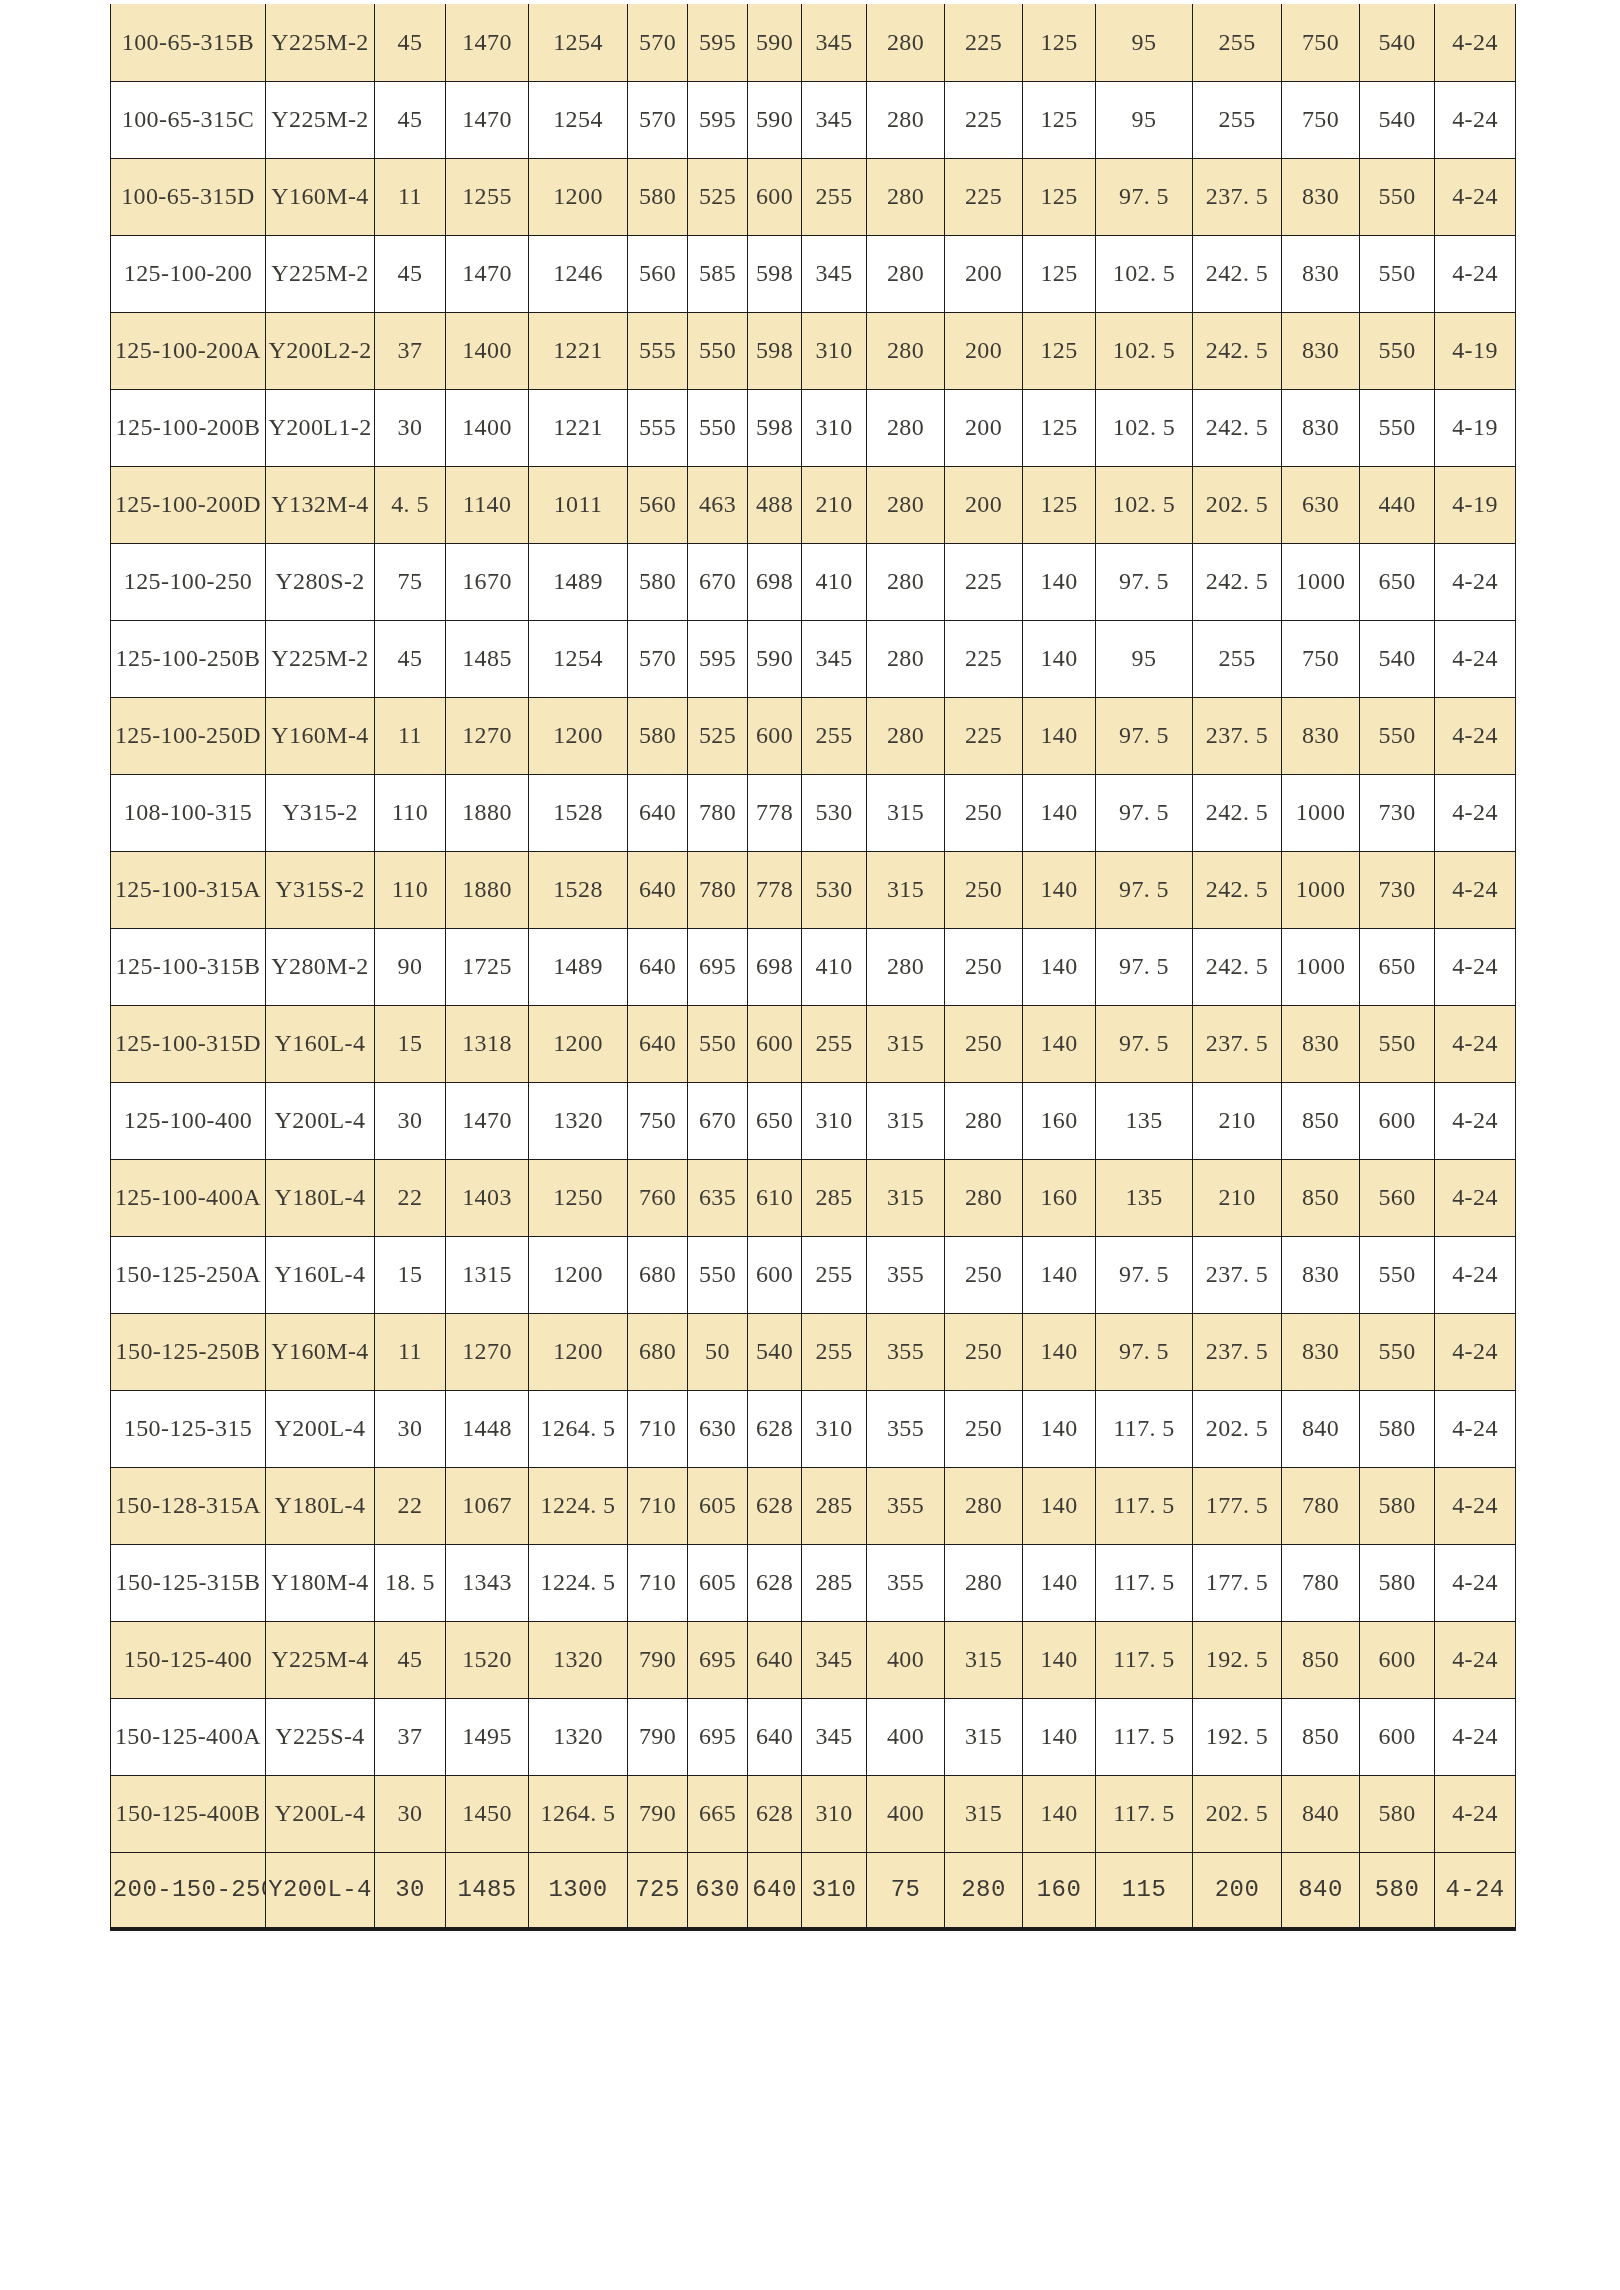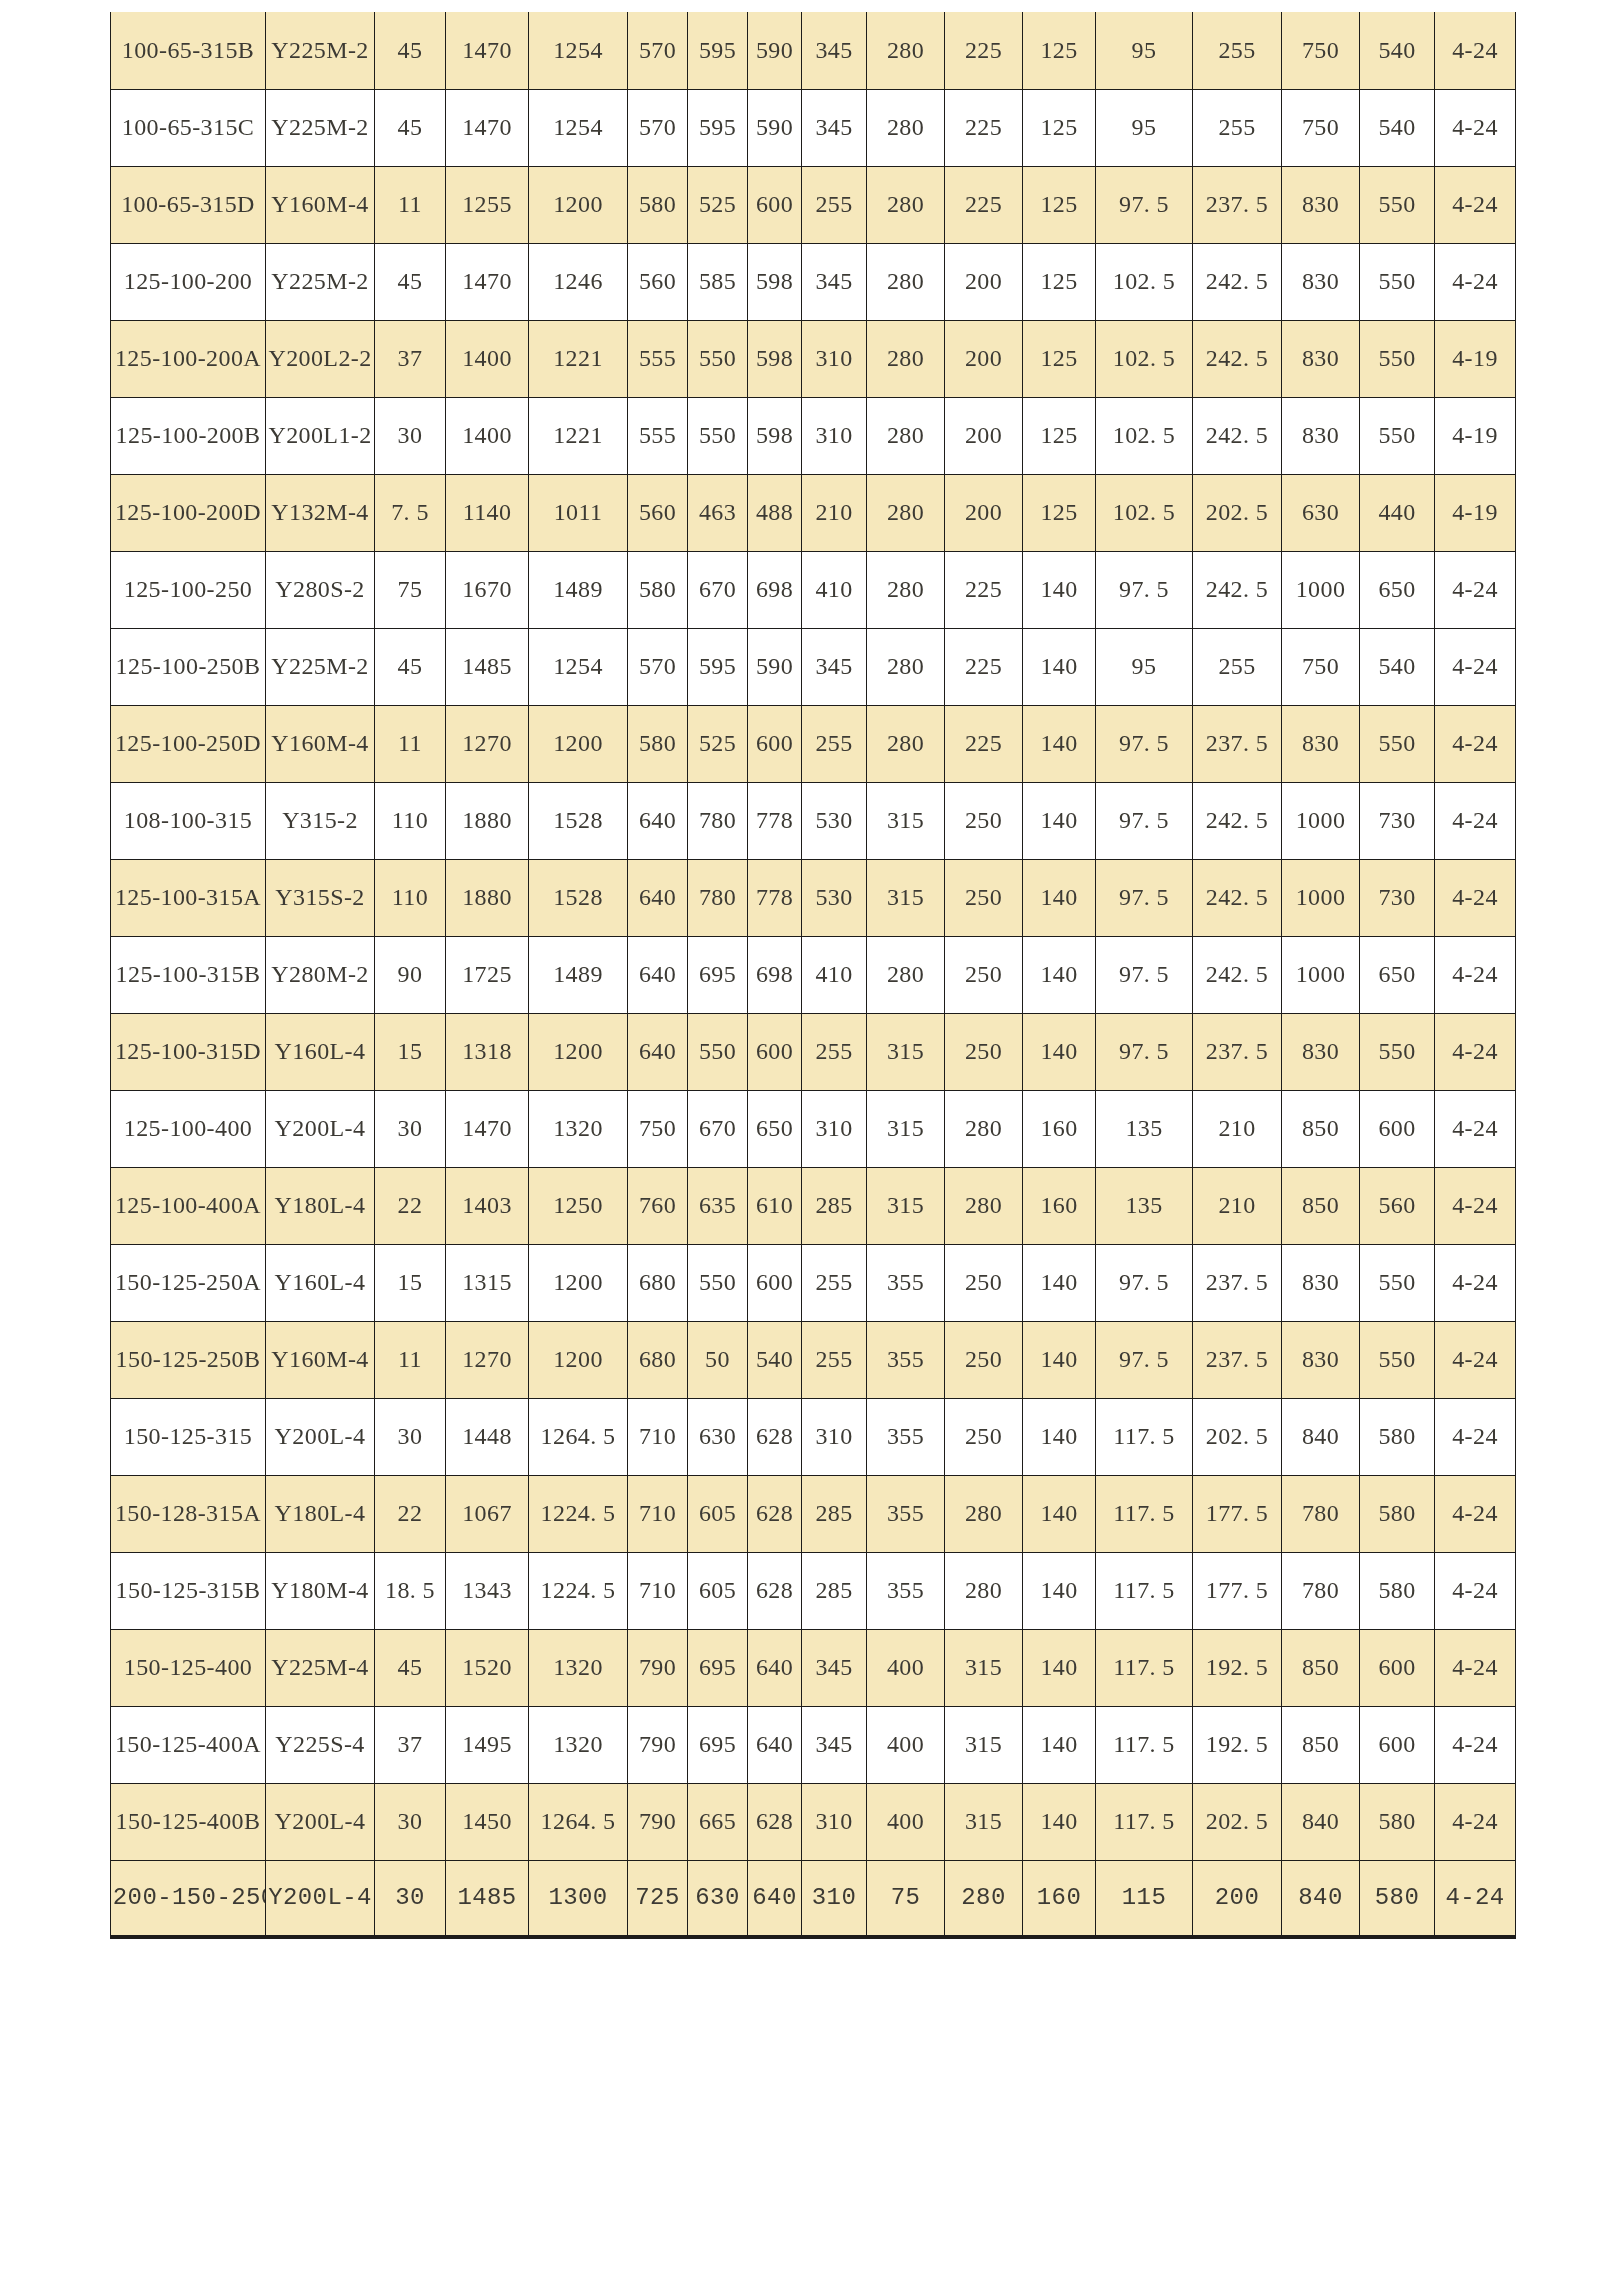--- a/index.html
+++ b/index.html
@@ -23,21 +23,21 @@
   }
   .page {
     position: relative;
     width: 1620px;
     height: 2291px;
     background: var(--page-bg);
   }
   table.spec {
     position: absolute;
     left: 110px;
-    top: 12px;
+    top: 4px;
     width: 1403px;
     border-collapse: collapse;
     table-layout: fixed;
     border-radius: 32px;
   }
   table.spec td {
     border: 1.8px solid var(--border);
     height: 77px;
     padding: 0 1.8px;
     text-align: center;
@@ -207,21 +207,21 @@
           <td>125</td>
           <td>102. 5</td>
           <td>242. 5</td>
           <td>830</td>
           <td>550</td>
           <td>4-19</td>
         </tr>
         <tr class="odd">
           <td>125-100-200D</td>
           <td>Y132M-4</td>
-          <td>7. 5</td>
+          <td>4. 5</td>
           <td>1140</td>
           <td>1011</td>
           <td>560</td>
           <td>463</td>
           <td>488</td>
           <td>210</td>
           <td>280</td>
           <td>200</td>
           <td>125</td>
           <td>102. 5</td>

